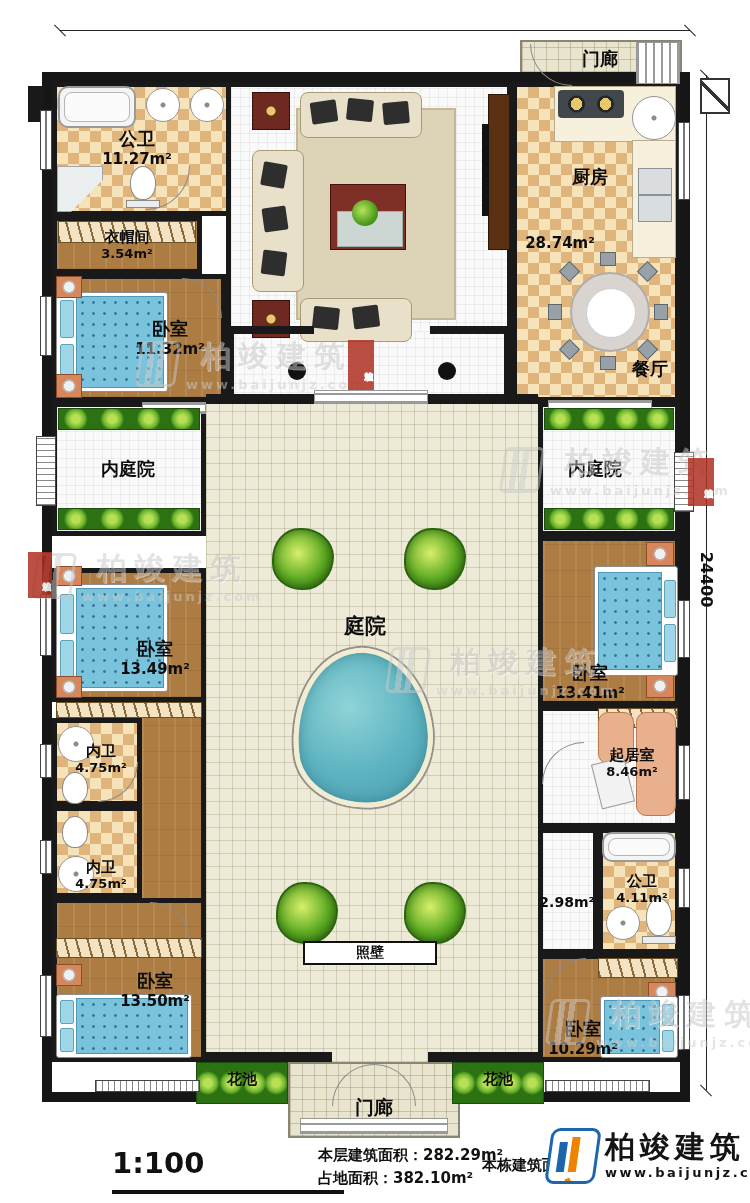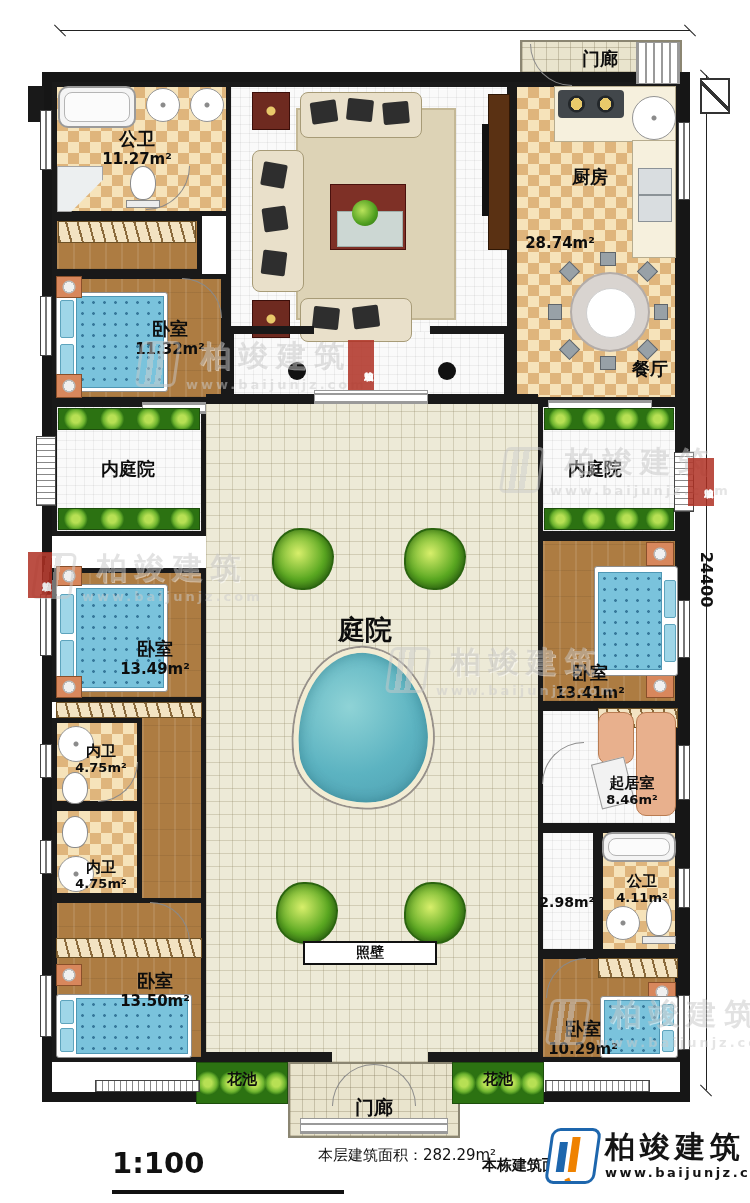--- a/index.html
+++ b/index.html
@@ -75,21 +75,21 @@
   .wm-core{display:flex;flex-direction:column;align-items:center;}
   .wm-t{font-size:30px;font-weight:800;letter-spacing:8px;color:#c6c6c6;text-shadow:1px 1px 0 #fff;}
   .wm-u{font-size:13px;font-weight:700;letter-spacing:3px;color:#cccccc;}
   .wm-seal{position:absolute;z-index:7;background:#b03124;color:#fff;writing-mode:vertical-rl;font-size:9px;font-weight:700;text-align:center;line-height:1.05;padding:2px 1px;opacity:.85;pointer-events:none;}
   
   .ftitle{position:absolute;z-index:8;display:flex;align-items:baseline;}
   .ftitle .t1{font-size:33px;font-weight:800;letter-spacing:2px;}
   .ftitle .t2{font-size:29px;font-weight:700;}
   .funder{position:absolute;background:#111;z-index:8;}
   .fareas{position:absolute;z-index:8;font-size:15px;font-weight:700;line-height:1.55;}
-  .fareas span{font-weight:400;}
+  .fareas span{font-weight:700;}
   .fbuild{position:absolute;z-index:8;font-size:15px;font-weight:700;width:84px;overflow:hidden;white-space:nowrap;}
   .logo{position:absolute;z-index:9;display:flex;align-items:center;gap:7px;}
   .logo-g{position:relative;width:44px;height:50px;border:3px solid #1d66ad;border-radius:9px;transform:skewX(-8deg);background:#fff;overflow:hidden;}
   .lg-b1{position:absolute;left:7px;top:11px;width:8px;height:30px;background:#1d66ad;}
   .lg-b2{position:absolute;left:19px;top:6px;width:8px;height:35px;background:#ef8200;}
   .lg-sw{position:absolute;right:-7px;bottom:-9px;width:26px;height:26px;border:5px solid #ef8200;border-radius:50%;border-left-color:transparent;border-top-color:transparent;transform:rotate(20deg);}
   .logo-txt{display:flex;flex-direction:column;align-items:flex-start;}
   .logo-brand{font-size:30px;font-weight:900;letter-spacing:5px;color:#141414;line-height:1;}
   .logo-url{font-size:13px;font-weight:800;letter-spacing:2.5px;color:#141414;margin-top:3px;}
 </style>
@@ -296,41 +296,45 @@
   <div class="win winv" style="left:678px;top:745px;width:12px;height:55px;"></div>
   <div class="win winv" style="left:678px;top:868px;width:12px;height:40px;"></div>
   <div class="win winv" style="left:678px;top:995px;width:12px;height:55px;"></div>
   <div class="win winlh" style="left:95px;top:1080px;width:105px;height:12px;"></div>
   <div class="win winlh" style="left:545px;top:1080px;width:105px;height:12px;"></div>
 
   <div class="rlabel" style="left:75px;top:128px;width:124px;">
     <span class="rname">公卫</span>
     <span class="rarea">11.27m²</span>
   </div>
+  <div class="rlabel" style="left:62px;top:228px;width:130px;">
+    <span class="rname sm">衣帽间</span>
+    <span class="rarea" style="font-size:13px;">3.54m²</span>
+  </div>
   <div class="rlabel" style="left:110px;top:318px;width:120px;">
     <span class="rname">卧室</span>
     <span class="rarea">11.32m²</span>
   </div>
   <div class="rlabel" style="left:540px;top:166px;width:100px;">
     <span class="rname">厨房</span>
   </div>
   <div class="rlabel" style="left:505px;top:234px;width:110px;">
     <span class="rarea">28.74m²</span>
   </div>
   <div class="rlabel" style="left:608px;top:358px;width:84px;">
     <span class="rname">餐厅</span>
   </div>
   <div class="rlabel" style="left:76px;top:458px;width:104px;">
     <span class="rname">内庭院</span>
   </div>
   <div class="rlabel" style="left:543px;top:458px;width:104px;">
     <span class="rname">内庭院</span>
   </div>
   <div class="rlabel" style="left:323px;top:614px;width:84px;">
-    <span class="rname" style="font-size:27px;">庭院</span>
+    <span class="rname" style="font-size:21px;">庭院</span>
   </div>
   <div class="rlabel" style="left:100px;top:638px;width:110px;">
     <span class="rname">卧室</span>
     <span class="rarea">13.49m²</span>
   </div>
   <div class="rlabel" style="left:60px;top:742px;width:82px;">
     <span class="rname sm">内卫</span>
     <span class="rarea" style="font-size:13px;">4.75m²</span>
   </div>
   <div class="rlabel" style="left:60px;top:858px;width:82px;">
@@ -338,21 +342,21 @@
     <span class="rarea" style="font-size:13px;">4.75m²</span>
   </div>
   <div class="rlabel" style="left:95px;top:970px;width:120px;">
     <span class="rname">卧室</span>
     <span class="rarea">13.50m²</span>
   </div>
   <div class="rlabel" style="left:534px;top:662px;width:112px;">
     <span class="rname">卧室</span>
     <span class="rarea">13.41m²</span>
   </div>
-  <div class="rlabel" style="left:574px;top:774px;width:116px;">
+  <div class="rlabel" style="left:574px;top:746px;width:116px;">
     <span class="rname sm">起居室</span>
     <span class="rarea" style="font-size:13px;">8.46m²</span>
   </div>
   <div class="rlabel" style="left:528px;top:894px;width:78px;">
     <span class="rarea" style="font-size:14px;">2.98m²</span>
   </div>
   <div class="rlabel" style="left:604px;top:872px;width:76px;">
     <span class="rname sm">公卫</span>
     <span class="rarea" style="font-size:13px;">4.11m²</span>
   </div>
@@ -411,20 +415,21 @@
   <span class="wm-seal" style="left:348px;top:340px;width:24px;height:46px;">柏竣建筑</span>
   <span class="wm-seal" style="left:28px;top:552px;width:22px;height:42px;">柏竣建筑</span>
   <span class="wm-seal" style="left:688px;top:458px;width:24px;height:44px;">柏竣建筑</span>
 
   <div class="ftitle" style="left:112px;top:1146px;">
     <span class="t2">1:100</span>
   </div>
   <div class="funder" style="left:112px;top:1190px;width:232px;height:4px;"></div>
   <div class="fareas" style="left:318px;top:1144px;">
     <div><span>本层建筑面积：</span><span>282.29m²</span></div>
+    <div><span>占地面积：</span><span>382.10m²</span></div>
   </div>
   <div class="fbuild" style="left:482px;top:1156px;">本栋建筑面积：</div>
   <div class="logo" style="left:548px;top:1128px;">
     <span class="logo-g">
         <span class="lg-b1"></span>
         <span class="lg-b2"></span>
         <span class="lg-sw"></span>
       </span>
     <span class="logo-txt">
       <span class="logo-brand">柏竣建筑</span>

